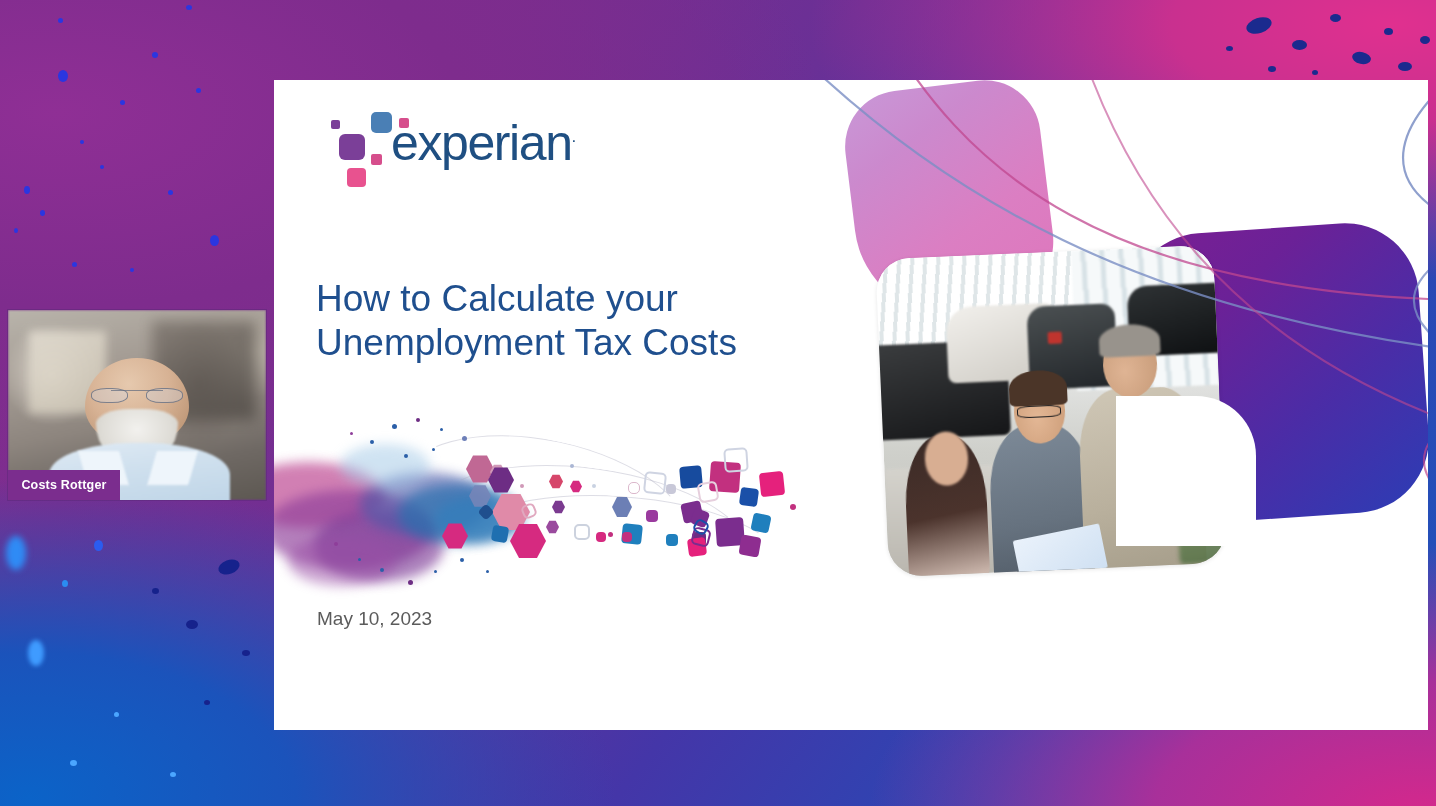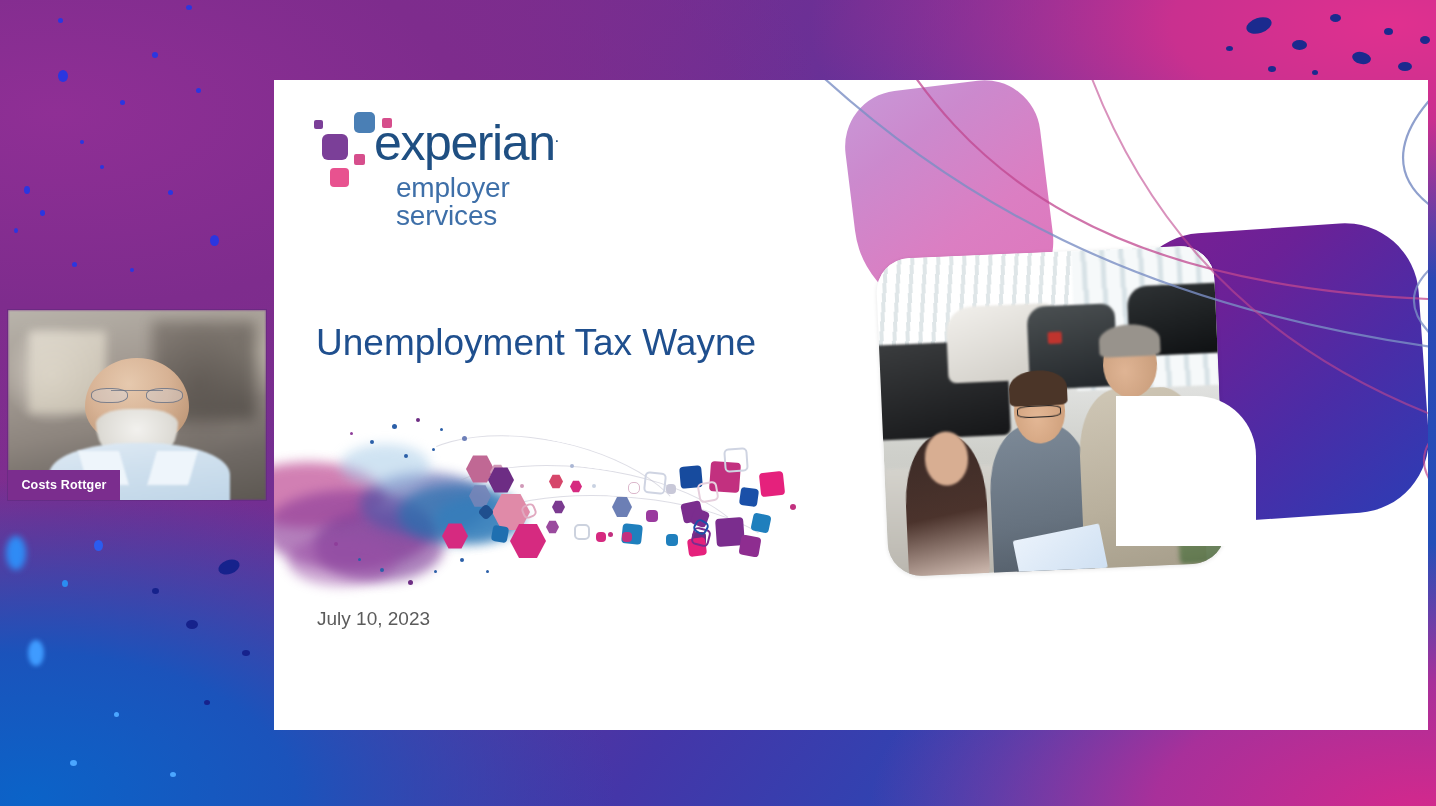--- a/index.html
+++ b/index.html
@@ -130,21 +130,21 @@
     background:linear-gradient(142deg,#7b1f93 0%, #6b2197 28%, #4b2ca6 62%, #2b3db5 100%);
     border-radius:74px;
     transform:rotate(-4deg);
   }
   #blob-notch { 
     left:842px; top:316px; width:140px; height:150px;
     background:#fff; border-radius:0 60px 0 0;
   }
 
   
-  #logo { position:absolute; left:40px; top:32px; width:300px; height:110px; }
+  #logo { position:absolute; left:57px; top:32px; width:300px; height:110px; }
   .logo-dot { position:absolute; border-radius:3px; }
   .ld1 { left:40px; top:0px;  width:21px; height:21px; background:#4a7fb5; border-radius:5px; }
   .ld2 { left:68px; top:6px;  width:10px; height:10px; background:#d64e8c; border-radius:2px; }
   .ld3 { left:8px;  top:22px; width:26px; height:26px; background:#7b3f98; border-radius:6px; }
   .ld4 { left:0px;  top:8px;  width:9px;  height:9px;  background:#7b3f98; border-radius:2px; }
   .ld5 { left:40px; top:42px; width:11px; height:11px; background:#d64e8c; border-radius:2px; }
   .ld6 { left:16px; top:56px; width:19px; height:19px; background:#e8528f; border-radius:4px; }
   #logo-word {
     position:absolute; left:60px; top:6px;
     font-size:50px; font-weight:normal; color:#1f4f82;
@@ -355,26 +355,25 @@
   <div id="logo">
     <span class="logo-dot ld1"></span>
     <span class="logo-dot ld2"></span>
     <span class="logo-dot ld3"></span>
     <span class="logo-dot ld4"></span>
     <span class="logo-dot ld5"></span>
     <span class="logo-dot ld6"></span>
     <div id="logo-word">
       <span>experian</span><span class="tm">.</span>
     </div>
-    <div id="logo-sub">employer services</div>
   </div>
 
   <h1 id="slide-title">
-    <br>
-    <span>Unemployment Tax Wayne</span><br>
+    <span>How to Calculate your</span><br>
+    <span>Unemployment Tax Costs</span><br>
   </h1>
 
   <div id="splash">
 
     <span class="paint" style="left:-40px; top:52px;  width:150px; height:66px; background:#c04f96; opacity:.72;"></span>
     <span class="paint" style="left:-10px; top:80px;  width:170px; height:80px; background:#8e3e9a; opacity:.66;"></span>
     <span class="paint" style="left:40px;  top:100px; width:130px; height:72px; background:#7a3694; opacity:.62;"></span>
     <span class="paint" style="left:86px;  top:62px;  width:130px; height:64px; background:#4a58a8; opacity:.6;"></span>
     <span class="paint" style="left:124px; top:74px;  width:120px; height:60px; background:#2b6fae; opacity:.72;"></span>
     <span class="paint" style="left:160px; top:86px;  width:90px;  height:46px; background:#2f7fbd; opacity:.62;"></span>
@@ -442,14 +441,14 @@
     <span class="shape sdot" style="left:60px;  top:132px; width:4px; height:4px; background:#8e3e9a;"></span>
     <span class="shape sdot" style="left:296px; top:54px;  width:4px; height:4px; background:#aab6d4;"></span>
     <span class="shape sdot" style="left:318px; top:74px;  width:4px; height:4px; background:#c9d2e2;"></span>
     <span class="shape sdot" style="left:516px; top:94px;  width:6px; height:6px; background:#c2307f;"></span>
     <span class="shape sdot" style="left:186px; top:148px; width:4px; height:4px; background:#2b5fa8;"></span>
     <span class="shape sdot" style="left:212px; top:160px; width:3px; height:3px; background:#2b5fa8;"></span>
     <span class="shape sdot" style="left:246px; top:74px;  width:4px; height:4px; background:#d099b8;"></span>
     <span class="shape sdot" style="left:334px; top:122px; width:5px; height:5px; background:#c2307f;"></span>
   </div>
 
-  <div id="slide-date">July 10, 2023</div>
+  <div id="slide-date">May 10, 2023</div>
 </div>
 
 </body></html>

